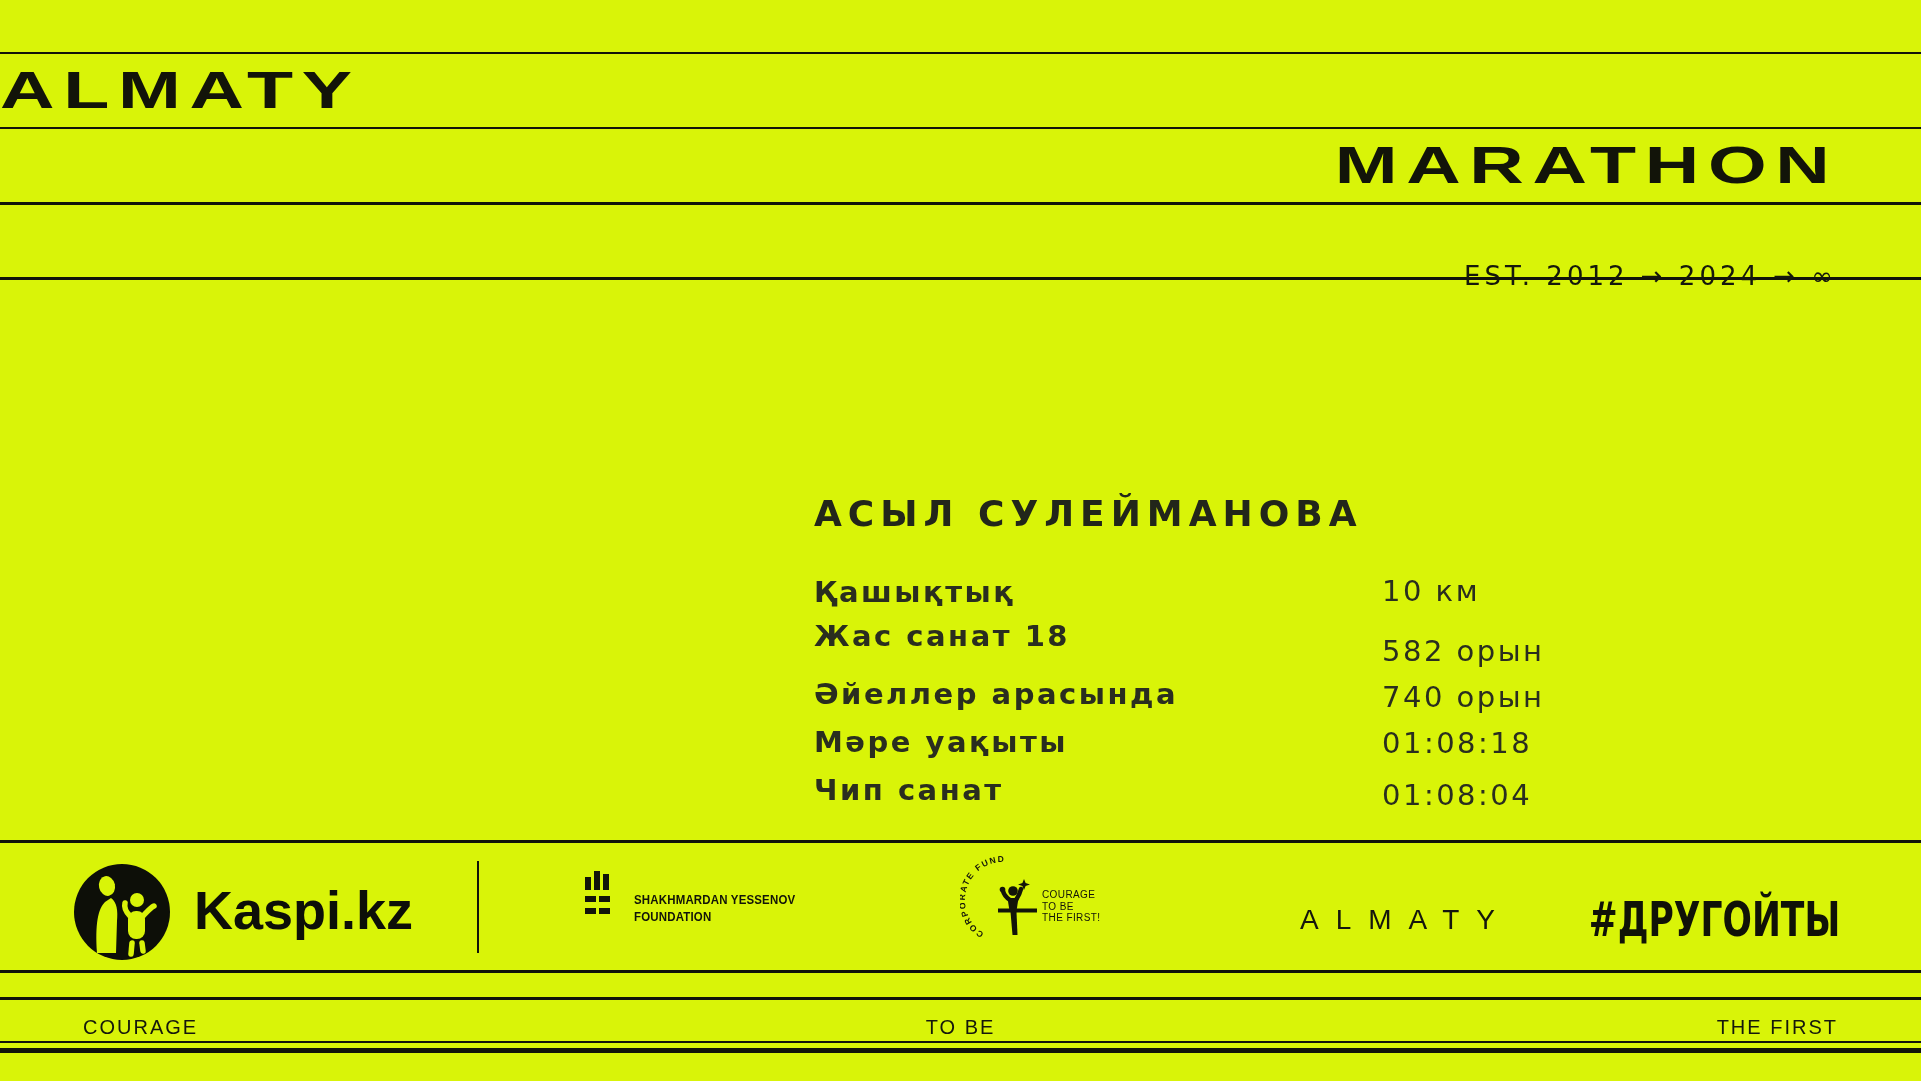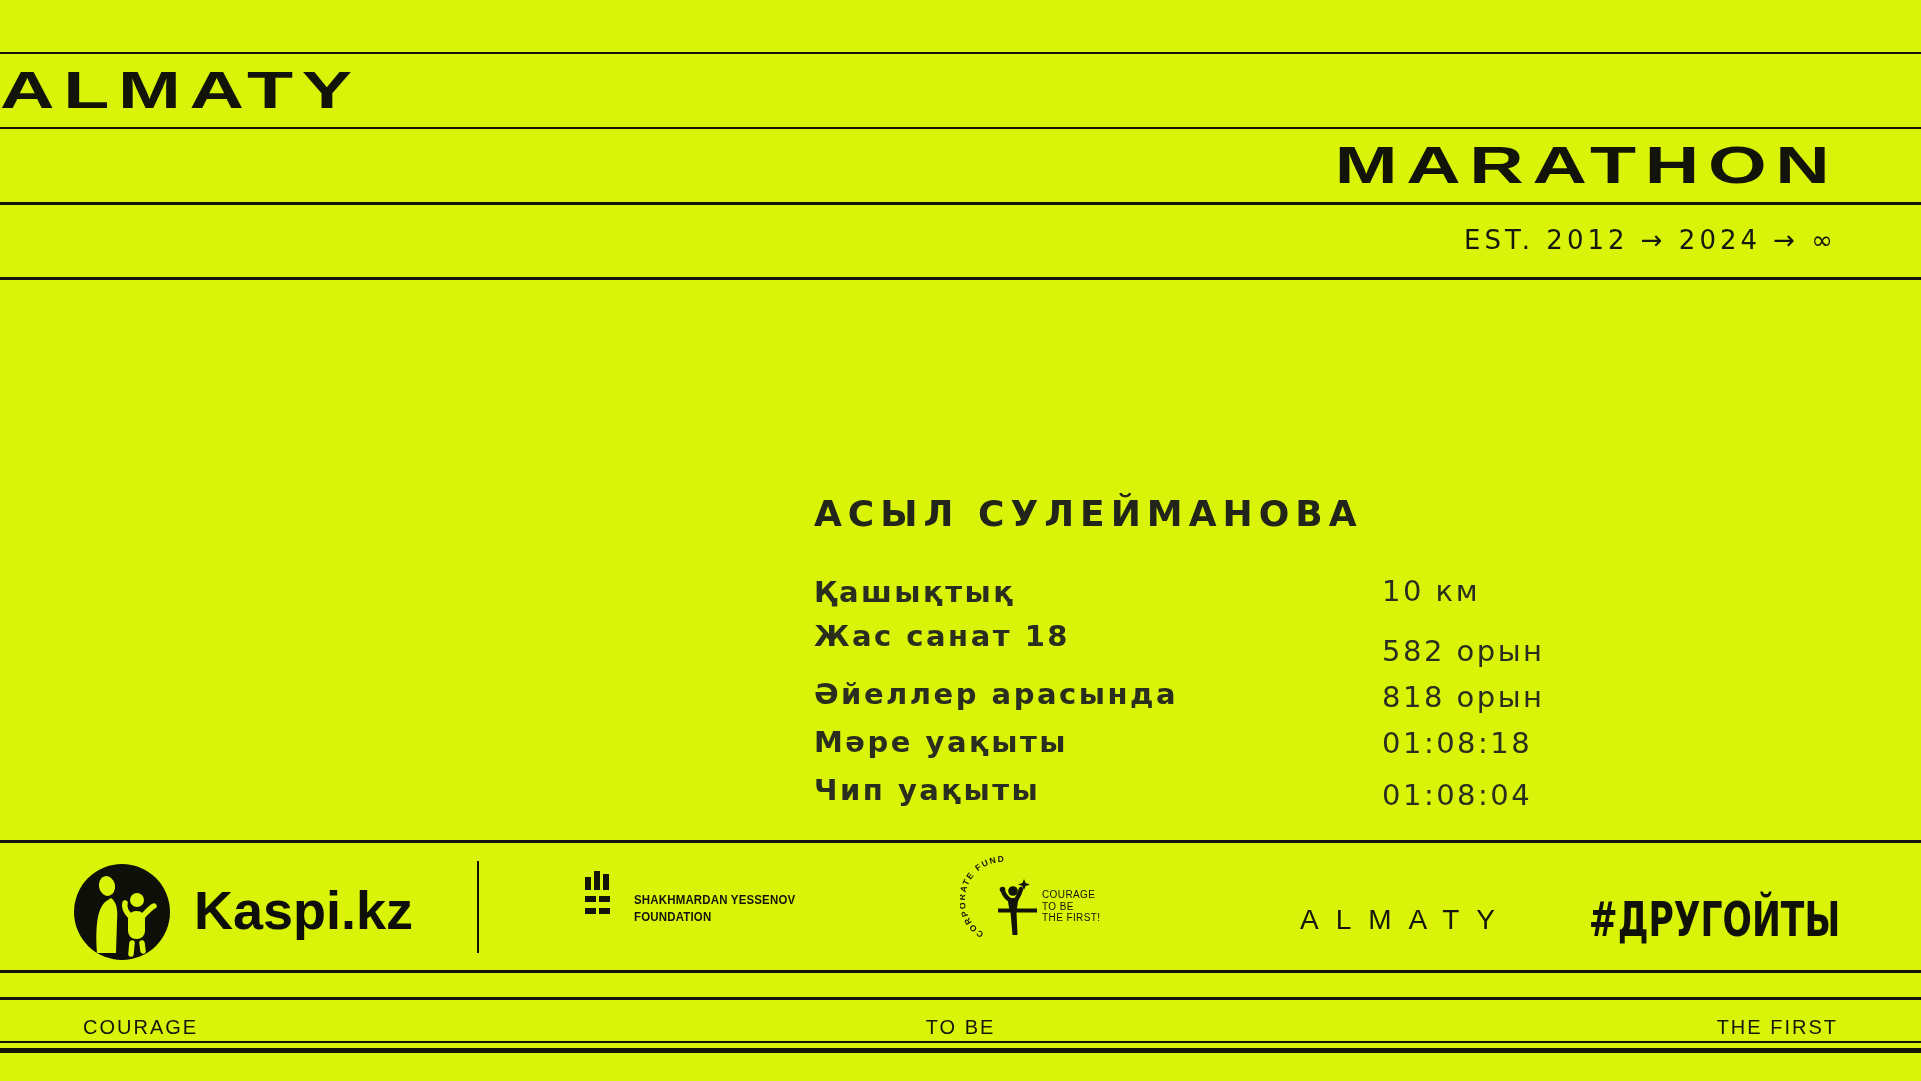--- a/index.html
+++ b/index.html
@@ -14,21 +14,21 @@
   .city{
     left:83px;font-size:52px;font-weight:700;letter-spacing:6px;
     transform:scaleX(1.45);transform-origin:left center;color:#121409;
   }
   .event{
     right:83px;justify-content:flex-end;font-size:52px;font-weight:700;letter-spacing:6px;
   }
   .event .stretch{transform:scaleX(1.45);transform-origin:right center;color:#121409;}
   .est{
     right:84px;justify-content:flex-end;font-size:26px;font-weight:500;letter-spacing:4px;
-    font-family:"DejaVu Sans",sans-serif;color:#15180c;
+    font-family:"DejaVu Sans",sans-serif;color:#15180c;margin-top:36px;
   }
   .cert-title{
     position:absolute;top:316px;right:81px;font-size:103px;font-weight:400;
     letter-spacing:-2px;line-height:103px;color:#0f1107;white-space:nowrap;
   }
   .runner-name{
     position:absolute;left:814px;top:496px;font-size:36px;font-weight:700;
     letter-spacing:6px;line-height:36px;color:#22261a;
     font-family:"DejaVu Sans",sans-serif;white-space:nowrap;
   }
@@ -88,26 +88,26 @@
   <div class="runner-name">АСЫЛ СУЛЕЙМАНОВА</div>
 
   <div>
     <div class="cell lbl" style="top:578px;">Қашықтық</div>
     <div class="cell val" style="top:577px;">10 км</div>
 
     <div class="cell lbl" style="top:622px;text-align:center;">Жас санат 18</div>
     <div class="cell val" style="top:637px;">582 орын</div>
 
     <div class="cell lbl" style="top:680px;">Әйеллер арасында</div>
-    <div class="cell val" style="top:683px;">818 орын</div>
+    <div class="cell val" style="top:683px;">740 орын</div>
 
     <div class="cell lbl" style="top:728px;">Мәре уақыты</div>
     <div class="cell val" style="top:729px;text-align:right;">01:08:18</div>
 
-    <div class="cell lbl" style="top:776px;">Чип уақыты</div>
+    <div class="cell lbl" style="top:776px;">Чип санат</div>
     <div class="cell val" style="top:781px;">01:08:04</div>
   </div>
 
   <div class="hline" style="top:840px;height:3px;"></div>
 
   <svg class="abs" style="left:74px;top:864px;" width="96" height="96" viewBox="0 0 96 96">
     <circle cx="48" cy="48" r="48" fill="#0D0F08"></circle>
     <ellipse cx="33" cy="22" rx="8" ry="10" fill="#D9F408" transform="rotate(-12 33 22)"></ellipse>
     <path d="M23,89 C21,60 24,45 31,38 L37,34 C43,38 44,47 43,57 L42,89 Z" fill="#D9F408"></path>
     <circle cx="63" cy="36" r="7" fill="#D9F408"></circle>

